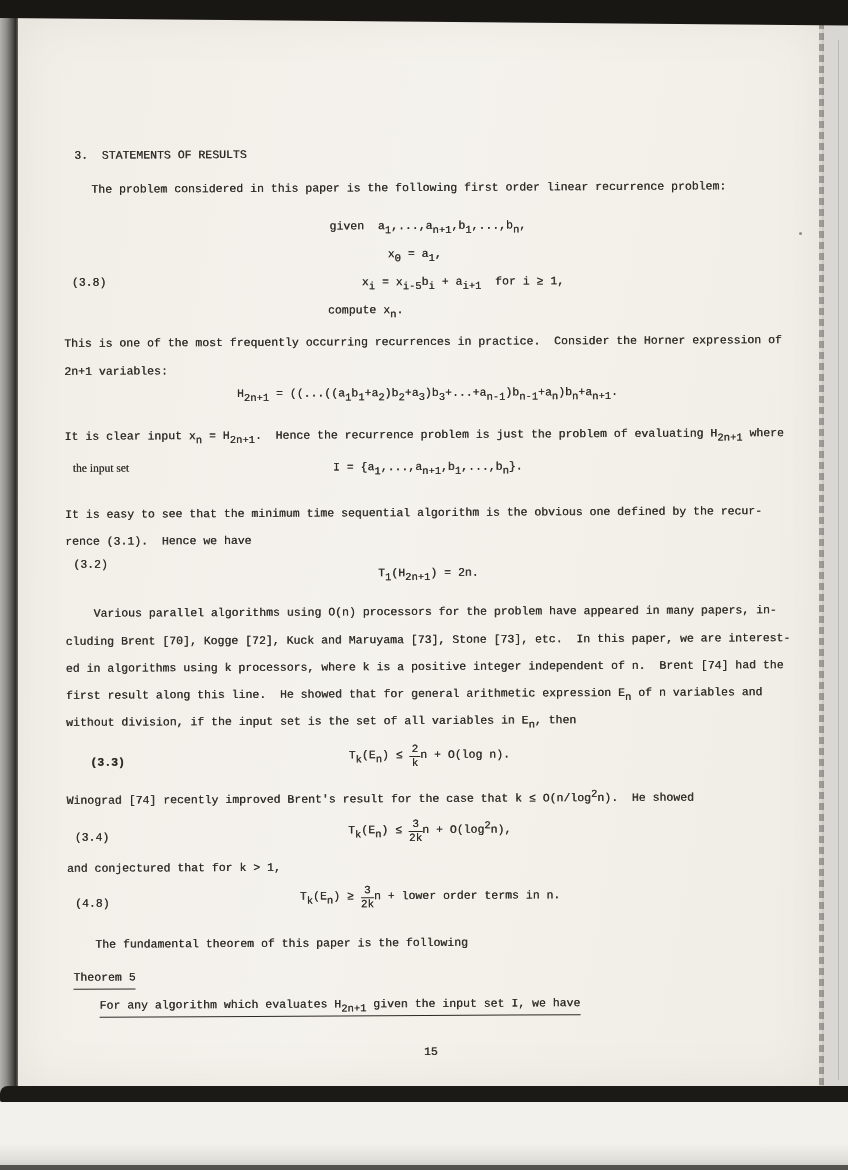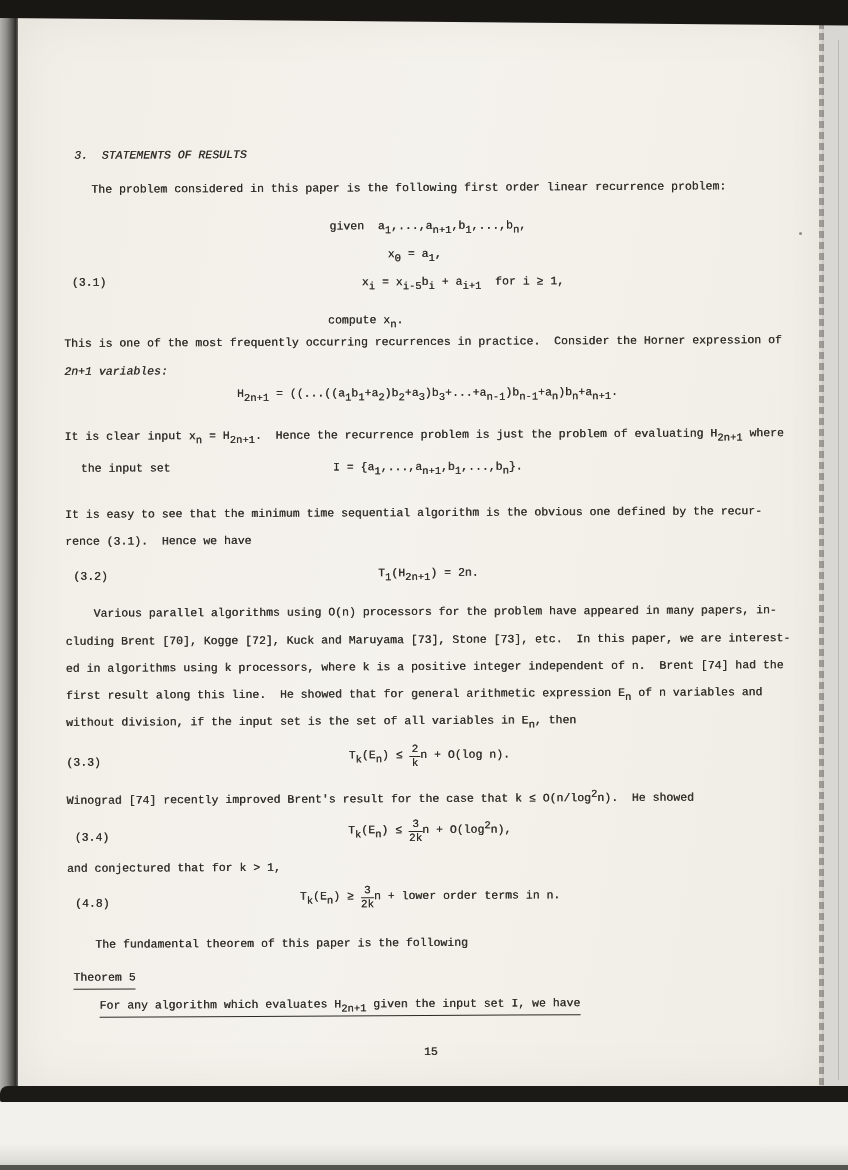--- a/index.html
+++ b/index.html
@@ -84,52 +84,52 @@
 <div class="top-band"></div>
 <div class="spine"></div>
 <div class="right-edge"></div>
 <div class="outer-line"></div>
 <div class="bottom-band"></div>
 <div class="below-page"></div>
 <div class="bottom-strip"></div>
 <div class="speck"></div>
 
 <div class="content">
-  <div class="ln" style="left:11px;top:146px;font-style:italic;">3.  STATEMENTS OF RESULTS</div>
+  <div class="ln" style="left:11px;top:146px;">3.  STATEMENTS OF RESULTS</div>
 
   <div class="ln" style="left:28px;top:180px;">The problem considered in this paper is the following first order linear recurrence problem:</div>
 
-  <div class="ln" style="left:8px;top:273px;">(3.1)</div>
+  <div class="ln" style="left:8px;top:273px;">(3.8)</div>
   <div class="ln" style="left:266px;top:218px;"><span>given  a</span><sub>1</sub><span>,...,a</span><sub>n+1</sub><span>,b</span><sub>1</sub><span>,...,b</span><sub>n</sub><span>,</span></div>
   <div class="ln" style="left:324px;top:246px;"><span>x</span><sub>0</sub><span> = a</span><sub>1</sub><span>,</span></div>
   <div class="ln" style="left:298px;top:274px;"><span>x</span><sub>i</sub><span> = x</span><sub>i-5</sub><span>b</span><sub>i</sub><span> + a</span><sub>i+1</sub><span>  for i ≥ 1,</span></div>
-  <div class="ln" style="left:264px;top:312px;"><span>compute x</span><sub>n</sub><span>.</span></div>
+  <div class="ln" style="left:264px;top:302px;"><span>compute x</span><sub>n</sub><span>.</span></div>
 
   <div class="ln" style="left:0;top:334px;">This is one of the most frequently occurring recurrences in practice.  Consider the Horner expression of</div>
-  <div class="ln" style="left:0;top:362px;font-style:italic;">2n+1 variables:</div>
+  <div class="ln" style="left:0;top:362px;">2n+1 variables:</div>
 
   <div class="ln center" style="top:385px;"><span>H</span><sub>2n+1</sub><span> = ((...((a</span><sub>1</sub><span>b</span><sub>1</sub><span>+a</span><sub>2</sub><span>)b</span><sub>2</sub><span>+a</span><sub>3</sub><span>)b</span><sub>3</sub><span>+...+a</span><sub>n-1</sub><span>)b</span><sub>n-1</sub><span>+a</span><sub>n</sub><span>)b</span><sub>n</sub><span>+a</span><sub>n+1</sub><span>.</span></div>
 
   <div class="ln" style="left:0;top:427px;"><span>It is clear input x</span><sub>n</sub><span> = H</span><sub>2n+1</sub><span>.  Hence the recurrence problem is just the problem of evaluating H</span><sub>2n+1</sub><span> where</span></div>
-  <div class="ln" style="left:16px;top:459px;">the input set</div>
+  <div class="ln" style="left:8px;top:459px;font-family:Liberation Serif, serif;">the input set</div>
   <div class="ln center" style="top:459px;"><span>I = {a</span><sub>1</sub><span>,...,a</span><sub>n+1</sub><span>,b</span><sub>1</sub><span>,...,b</span><sub>n</sub><span>}.</span></div>
 
   <div class="ln" style="left:0;top:505px;">It is easy to see that the minimum time sequential algorithm is the obvious one defined by the recur-</div>
   <div class="ln" style="left:0;top:532px;">rence (3.1).  Hence we have</div>
 
-  <div class="ln" style="left:8px;top:567px;">(3.2)</div>
+  <div class="ln" style="left:8px;top:555px;">(3.2)</div>
   <div class="ln center" style="top:565px;"><span>T</span><sub>1</sub><span>(H</span><sub>2n+1</sub><span>) = 2n.</span></div>
 
   <div class="ln" style="left:28px;top:604px;">Various parallel algorithms using O(n) processors for the problem have appeared in many papers, in-</div>
   <div class="ln" style="left:0;top:632px;">cluding Brent [70], Kogge [72], Kuck and Maruyama [73], Stone [73], etc.  In this paper, we are interest-</div>
   <div class="ln" style="left:0;top:659px;">ed in algorithms using k processors, where k is a positive integer independent of n.  Brent [74] had the</div>
   <div class="ln" style="left:0;top:686px;"><span>first result along this line.  He showed that for general arithmetic expression E</span><sub>n</sub><span> of n variables and</span></div>
   <div class="ln" style="left:0;top:713px;"><span>without division, if the input set is the set of all variables in E</span><sub>n</sub><span>, then</span></div>
 
-  <div class="ln" style="left:0;top:753px;">(3.3)</div>
+  <div class="ln" style="left:24px;top:753px;font-weight:bold;">(3.3)</div>
   <div class="ln center" style="top:744px;"><span>T</span><sub>k</sub><span>(E</span><sub>n</sub><span>) ≤ </span><span class="frac"><span class="fnum">2</span><span class="fden">k</span></span><span>n + O(log n).</span></div>
 
   <div class="ln" style="left:0;top:791px;"><span>Winograd [74] recently improved Brent's result for the case that k ≤ O(n/log</span><sup>2</sup><span>n).  He showed</span></div>
 
   <div class="ln" style="left:8px;top:828px;">(3.4)</div>
   <div class="ln center" style="top:819px;"><span>T</span><sub>k</sub><span>(E</span><sub>n</sub><span>) ≤ </span><span class="frac"><span class="fnum">3</span><span class="fden">2k</span></span><span>n + O(log</span><sup>2</sup><span>n),</span></div>
 
   <div class="ln" style="left:0;top:859px;">and conjectured that for k &gt; 1,</div>
 
   <div class="ln" style="left:8px;top:894px;">(4.8)</div>

